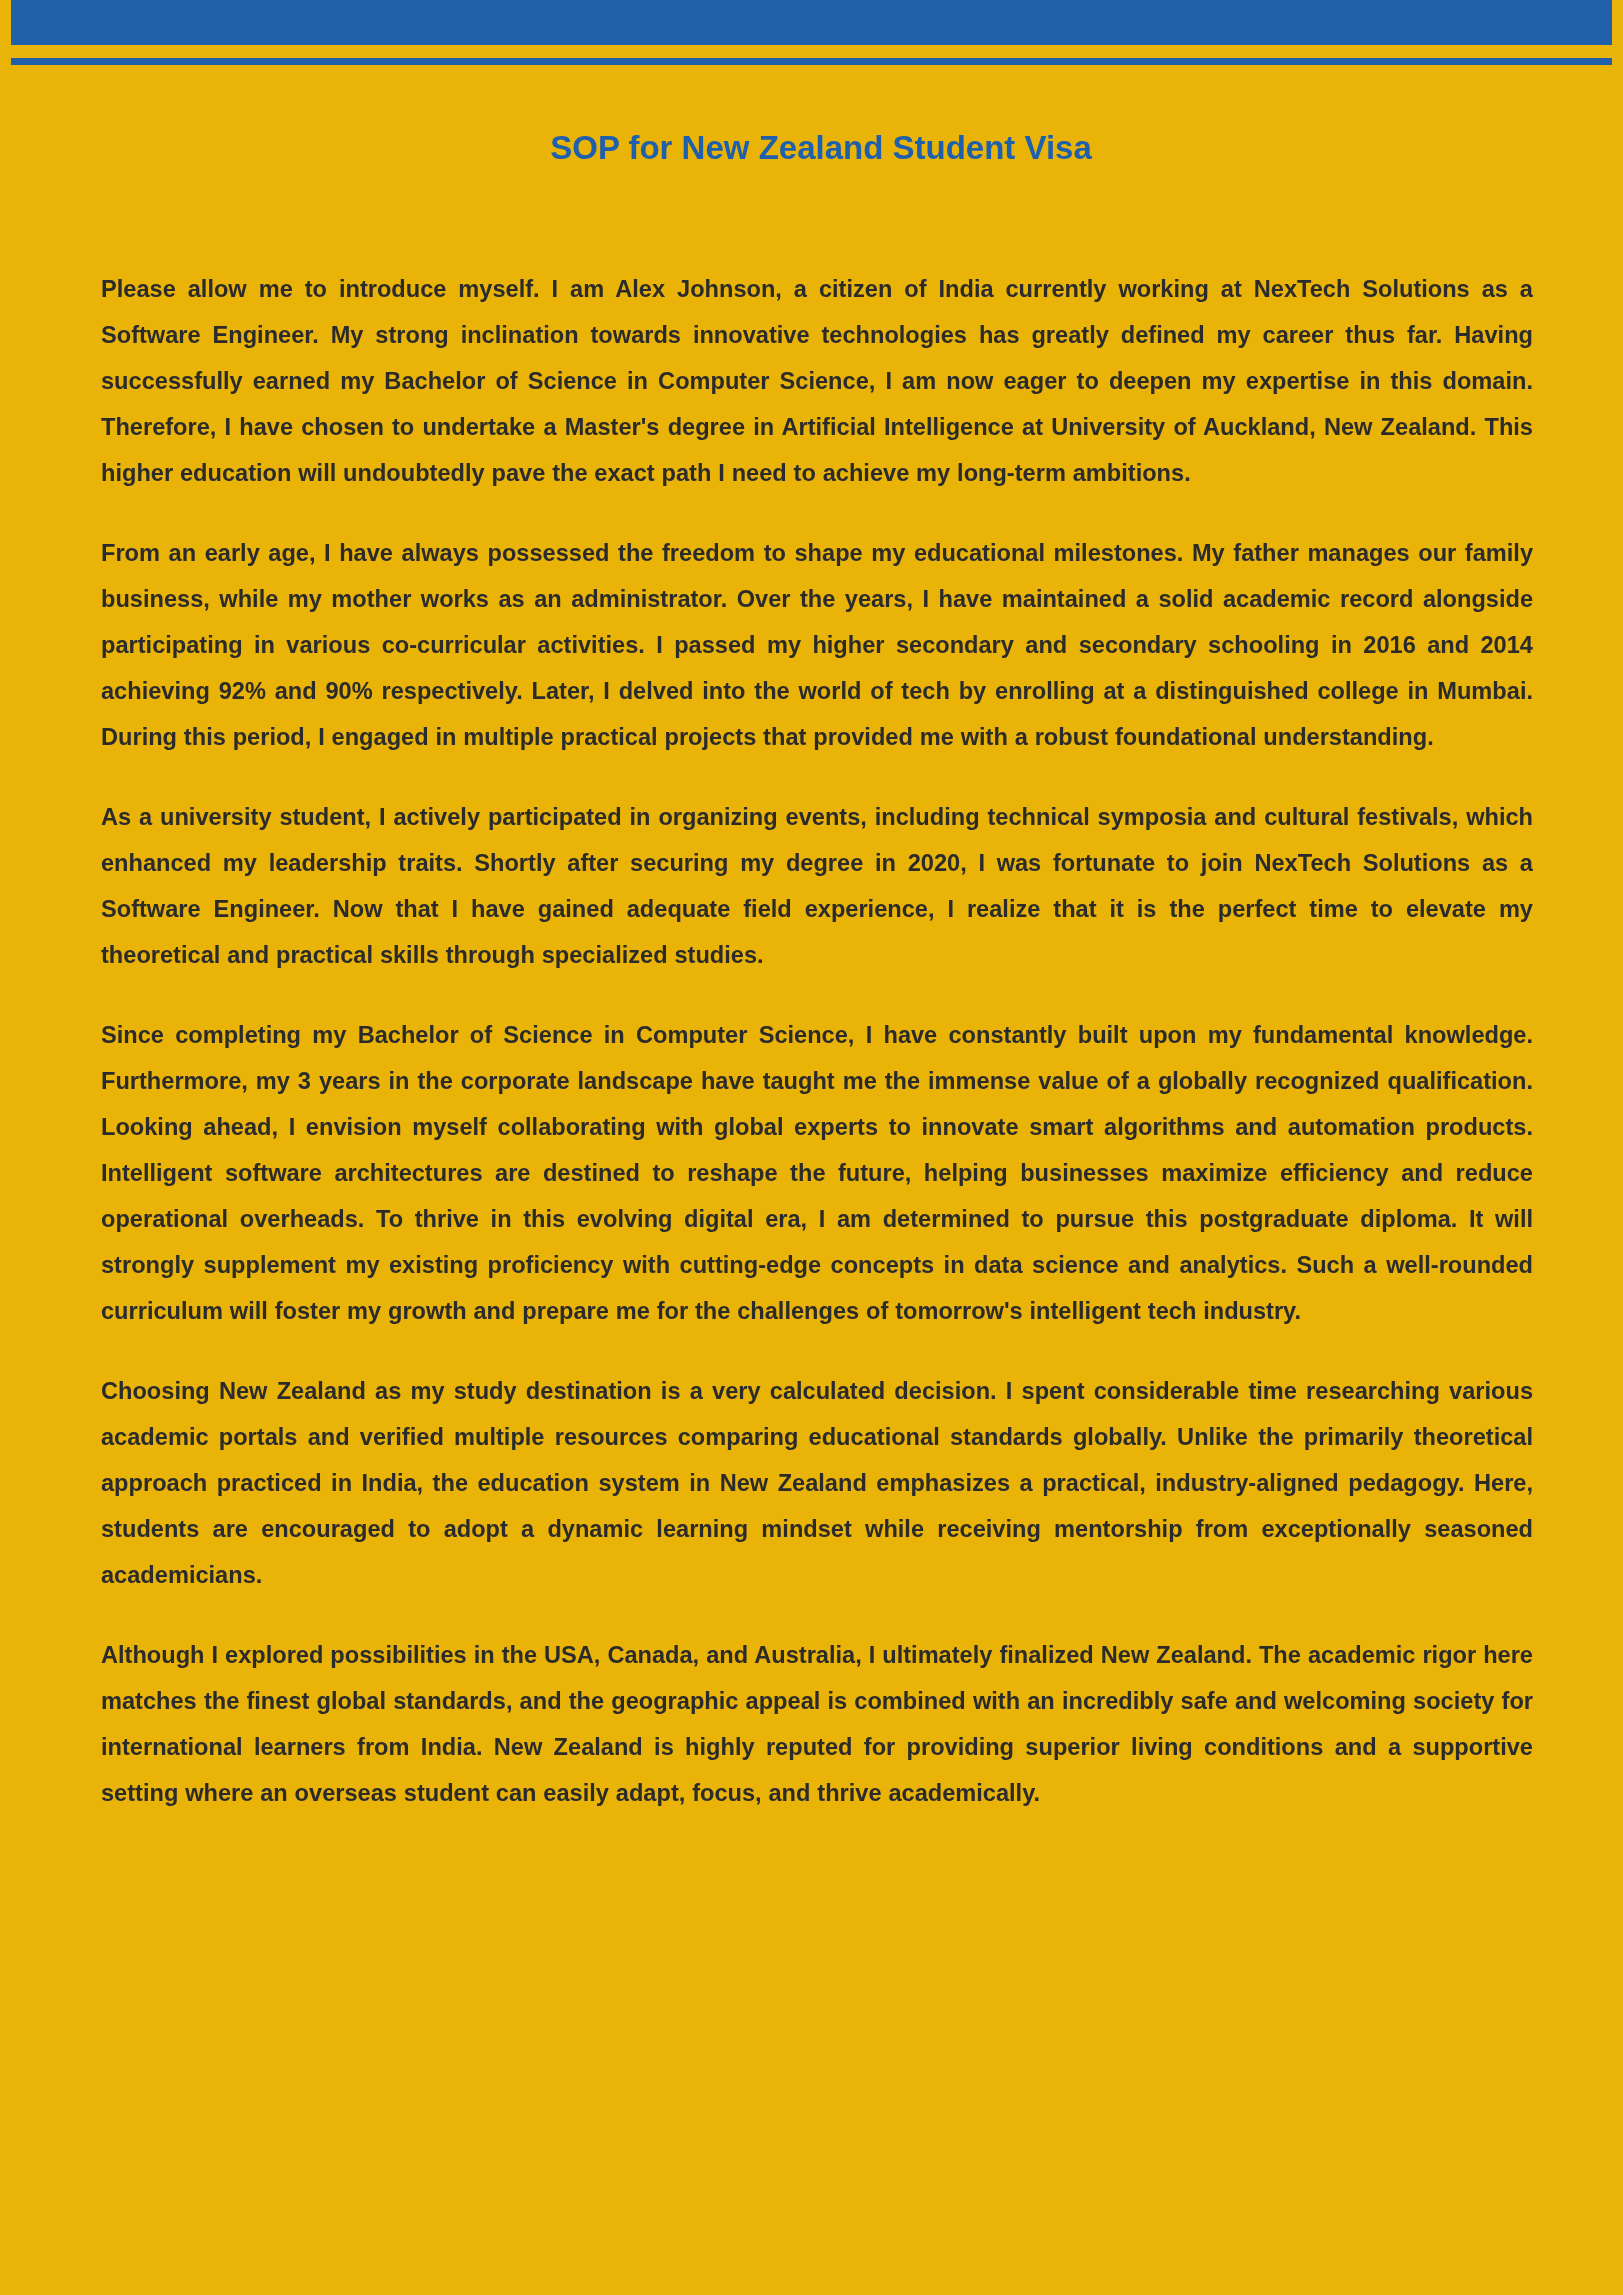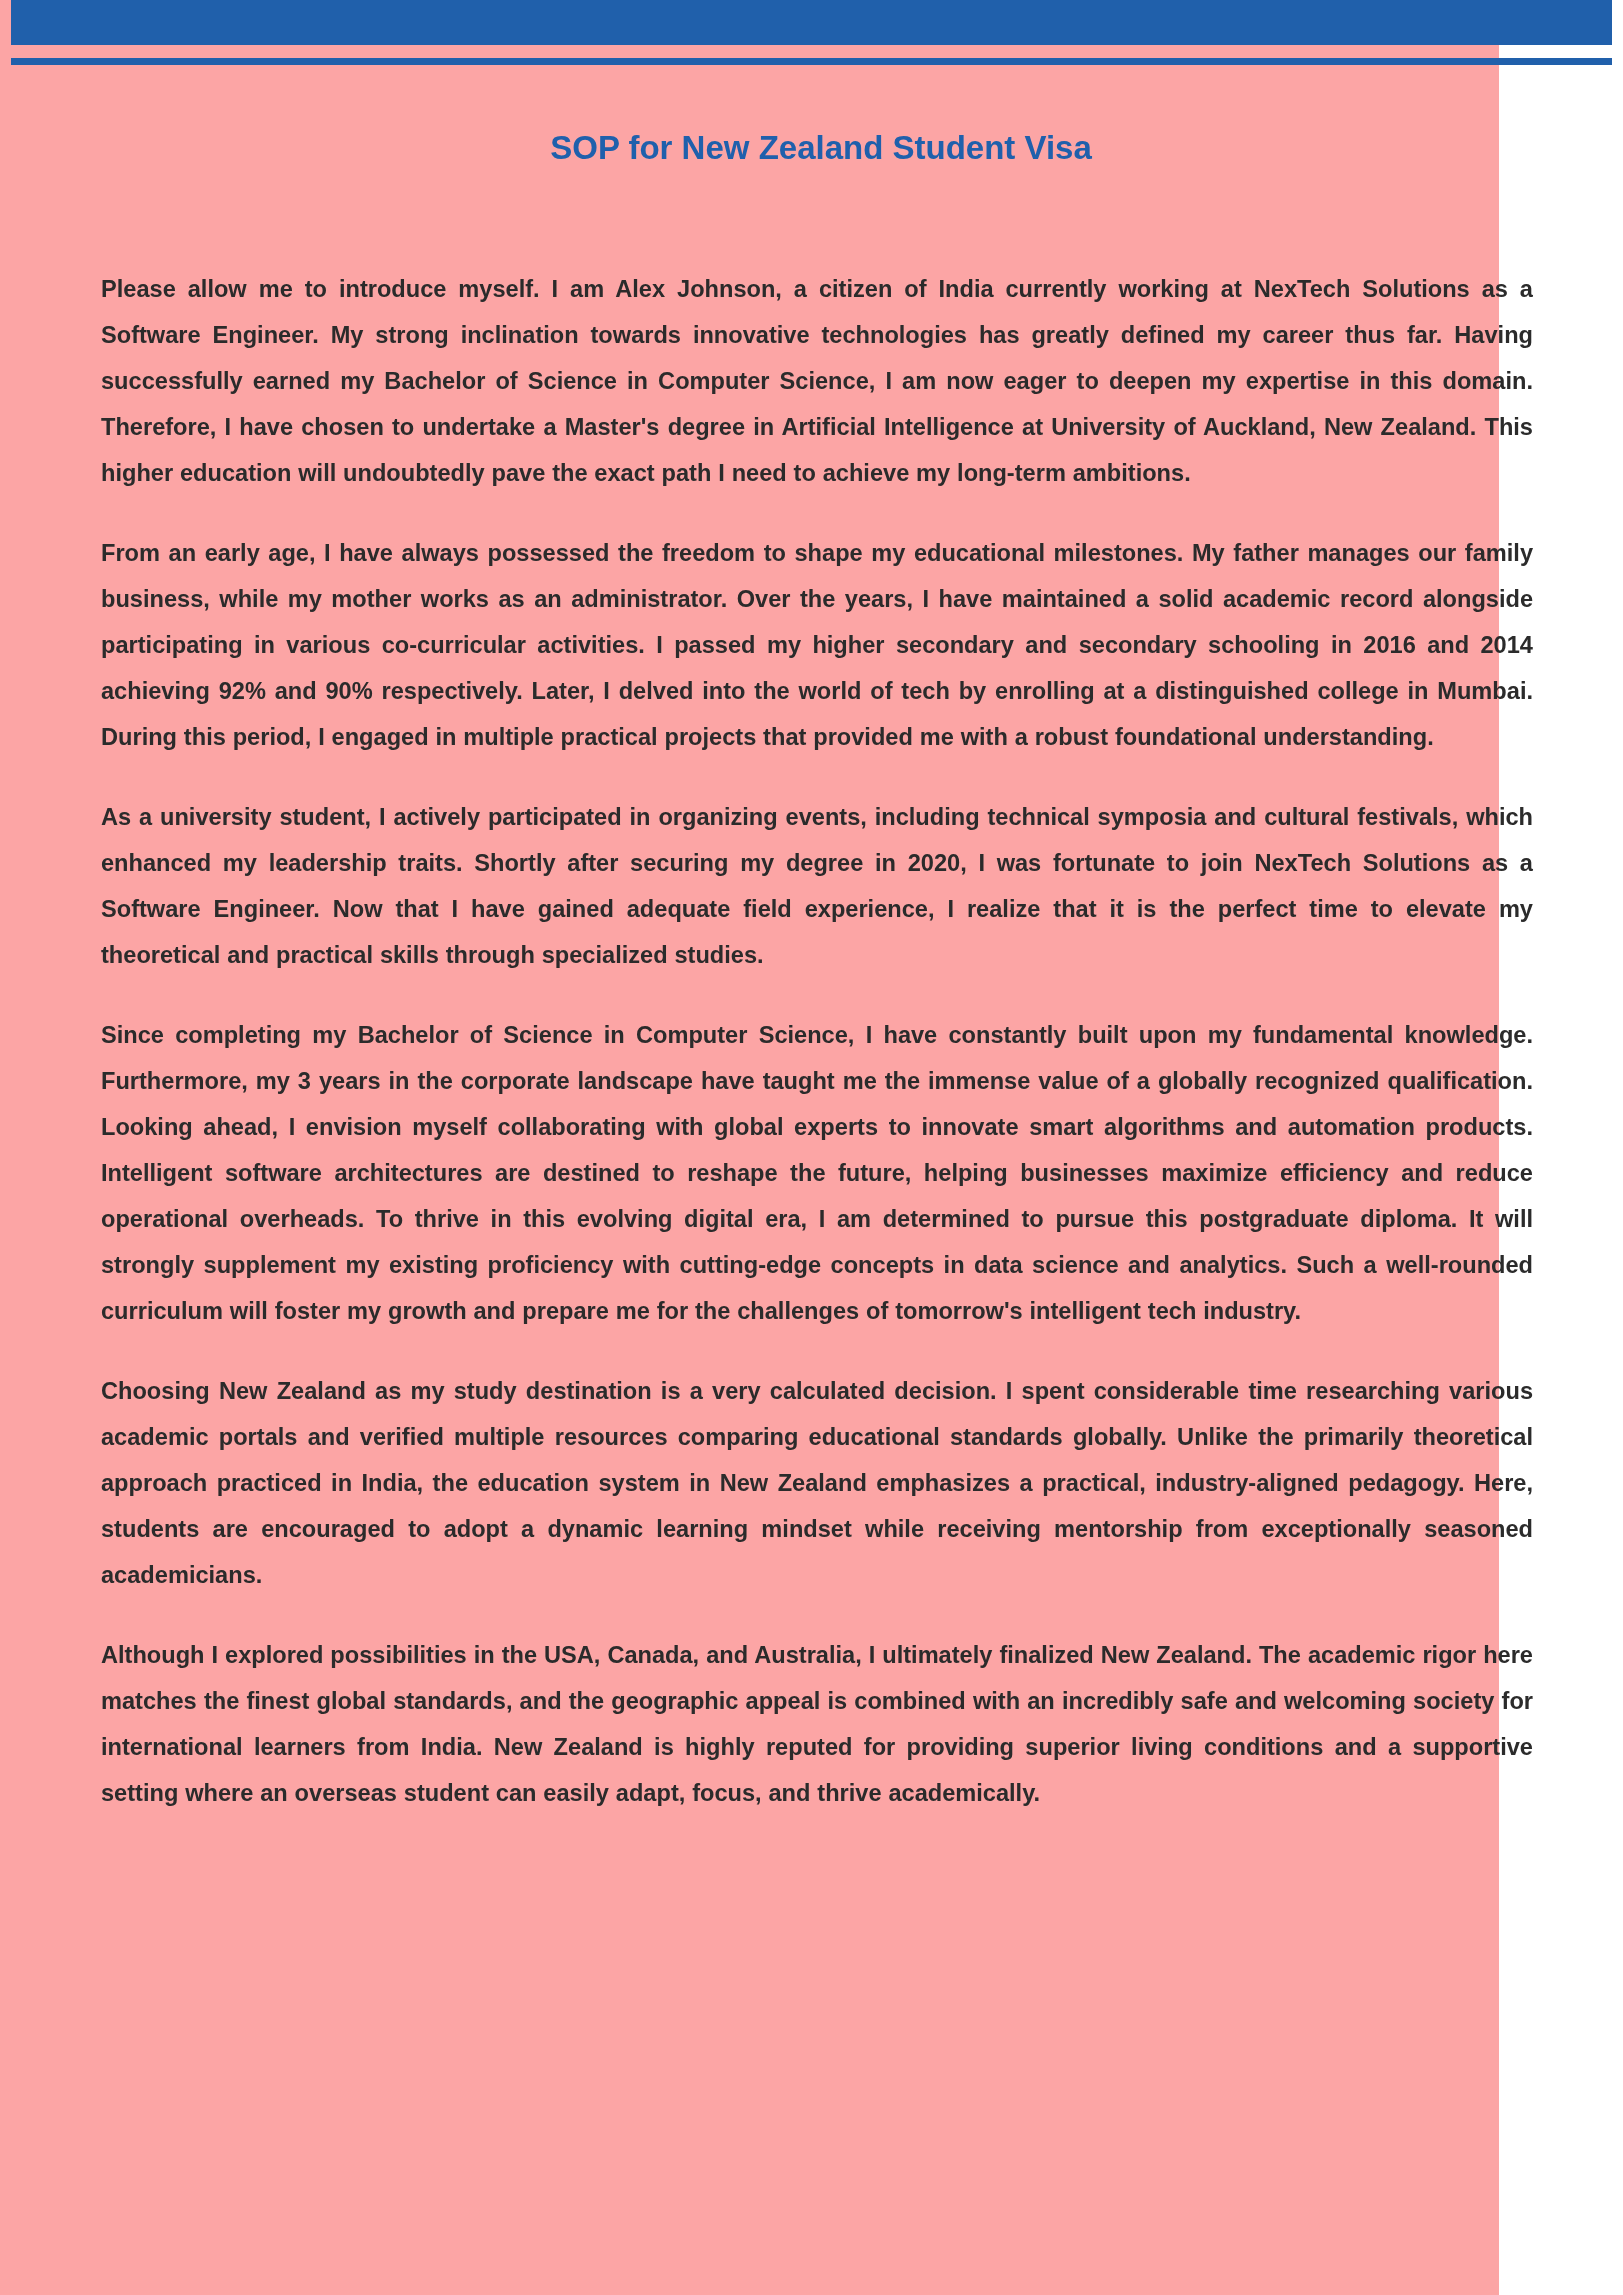--- a/index.html
+++ b/index.html
@@ -11,23 +11,23 @@
     width: 1623px;
     height: 2295px;
     font-family: "Liberation Sans", sans-serif;
     -webkit-font-smoothing: antialiased;
     overflow: hidden;
     position: relative;
   }
 
   .page {
     position: relative;
-    width: 1499px;
+    width: 1623px;
     height: 2295px;
-    background: #fca5a5;
+    background: #eab308;
     box-sizing: border-box;
     padding-left: 32px;
   }
 
   
   .header-band {
     position: absolute;
     left: 0;
     top: 0;
     width: 1623px;

